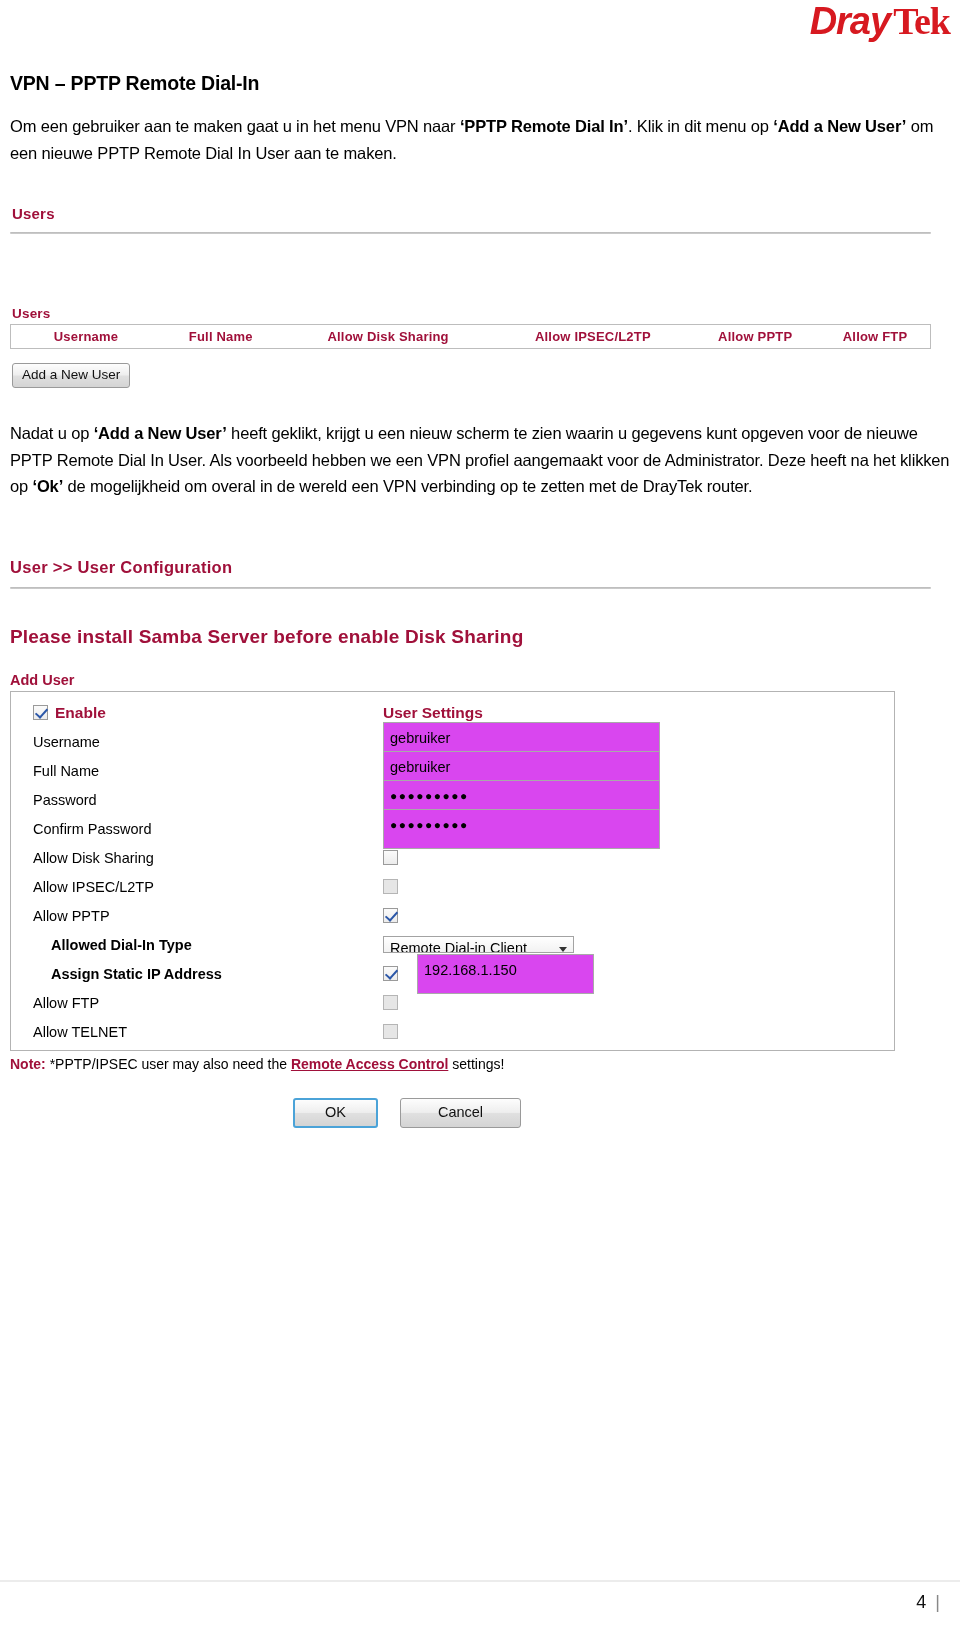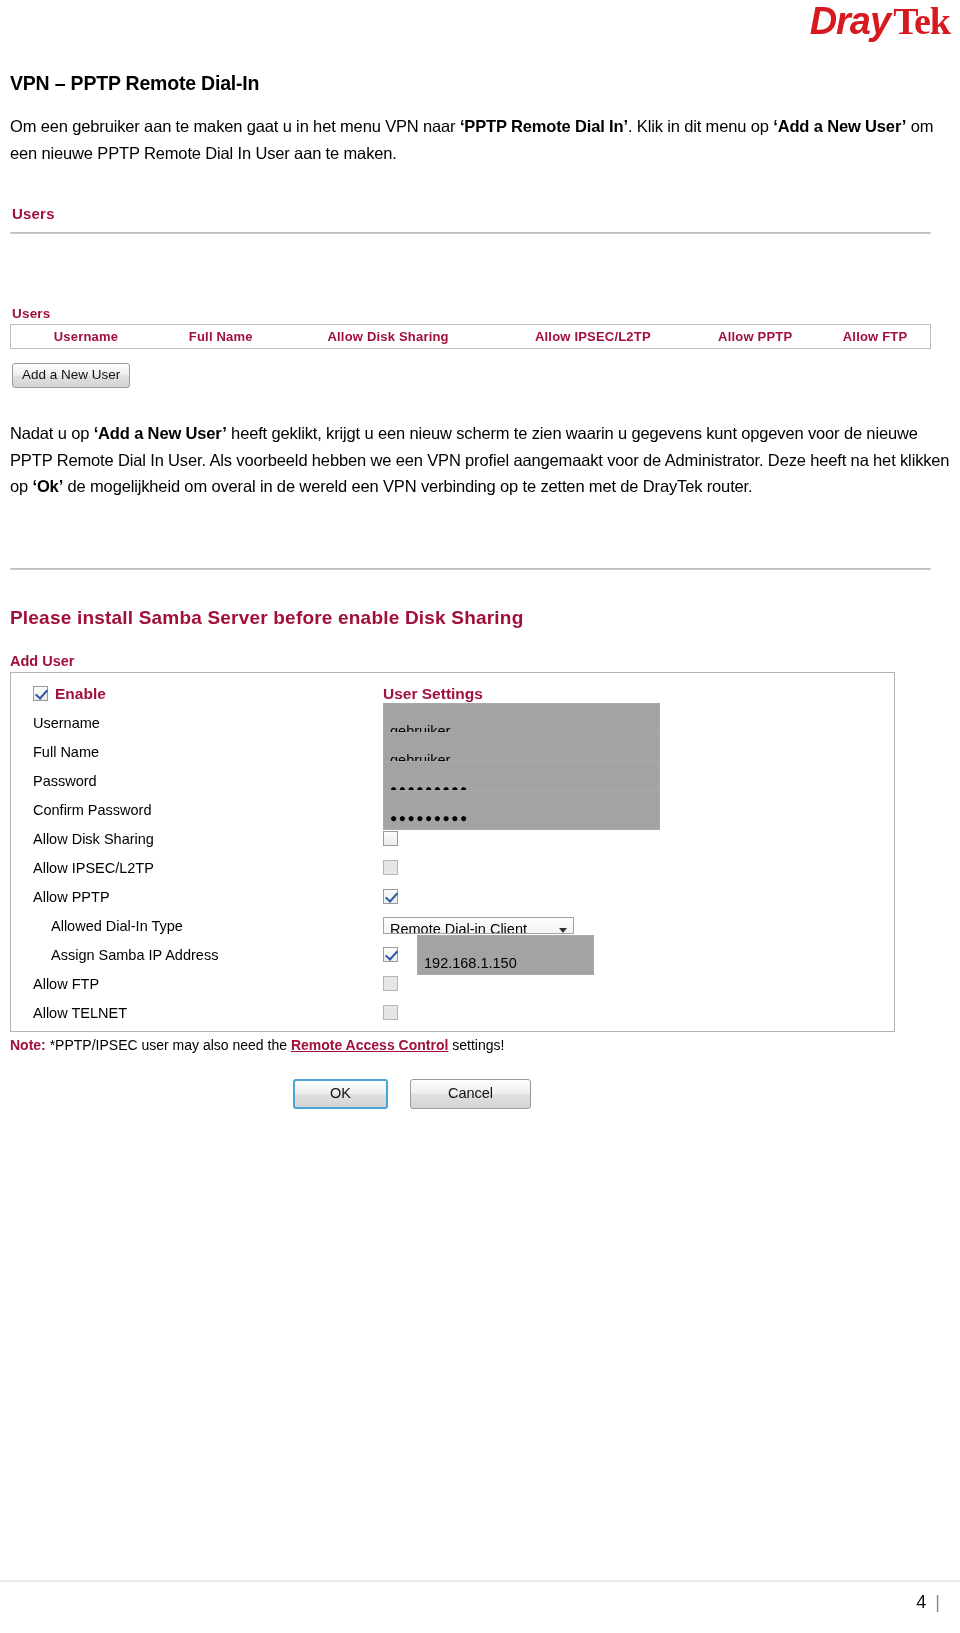--- a/index.html
+++ b/index.html
@@ -141,45 +141,45 @@
     align-items: center;
     height: 29px;
     padding-left: 22px;
   }
   .flabel {
     width: 350px;
     font-size: 14.5px;
     color: #000;
     white-space: nowrap;
   }
-  .flabel.indent1 { padding-left: 18px; }
+  .flabel.indent1 { padding-left: 18px; font-weight: bold; }
   .flabel.enable {
     color: #a0103a;
     font-weight: bold;
     font-size: 15.5px;
     display: flex;
     align-items: center;
     gap: 7px;
   }
   .fhead-right {
     color: #a0103a;
     font-weight: bold;
     font-size: 15.5px;
   }
 
   .fctrl { display: flex; align-items: center; }
 
   .txtbox {
     width: 277px;
     height: 40px;
     border: 1px solid #a9a9a9;
-    background: #a3a3a3;
+    background: #d946ef;
     font-size: 14.5px;
     line-height: 22px;
-    padding: 16px 6px;
+    padding: 4px 6px;
     color: #000;
     white-space: nowrap;
     overflow: hidden;
   }
   .txtbox.small { width: 177px; }
   .dots { font-size: 12px; letter-spacing: 1.5px; line-height: 22px; }
 
   .chk {
     width: 15px; height: 15px;
     border: 1px solid #9a9a9a;
@@ -234,21 +234,21 @@
   }
 
   .btn-row {
     margin-top: 26px;
     display: flex;
     gap: 22px;
     justify-content: flex-start;
     padding-left: 283px;
   }
   .btn-ok {
-    width: 95px;
+    width: 85px;
     padding: 4px 0 5px 0;
     font-size: 14.5px;
     border: 2px solid #4ba3d8;
   }
   .btn-cancel {
     width: 121px;
     padding: 5px 0 6px 0;
     font-size: 14.5px;
   }
 
@@ -305,20 +305,21 @@
   <div class="btn-3d" id="add-new-user-btn">Add a New User</div>
 </div>
 
 <div class="doc" style="position:absolute; top:420px;">
   <p class="para" style="margin-top:0;">
     <span>Nadat u op </span><b>‘Add a New User’</b><span> heeft geklikt, krijgt u een nieuw scherm te zien waarin u gegevens kunt opgeven voor de nieuwe PPTP Remote Dial In User. Als voorbeeld hebben we een VPN profiel aangemaakt voor de Administrator. Deze heeft na het klikken op </span><b>‘Ok’</b><span> de mogelijkheid om overal in de wereld een VPN verbinding op te zetten met de DrayTek router.</span>
   </p>
 </div>
 
 <div id="cfg-shot" class="ui-block">
+  <div class="ui-heading cfg-title">User &gt;&gt; User Configuration</div>
   <div class="ui-rule rule2"></div>
 
   <div class="samba">Please install Samba Server before enable Disk Sharing</div>
 
   <div class="add-user-label">Add User</div>
 
   <div class="form-panel">
 
     <div class="frow">
       <div class="flabel enable">
@@ -389,21 +390,21 @@
       <div class="flabel indent1">Allowed Dial-In Type</div>
       <div class="fctrl">
         <div class="selectbox">
           <span>Remote Dial-in Client</span>
           <span class="caret"></span>
         </div>
       </div>
     </div>
 
     <div class="frow">
-      <div class="flabel indent1">Assign Samba IP Address</div>
+      <div class="flabel indent1">Assign Static IP Address</div>
       <div class="fctrl">
         <span class="chk-slot">
             <span class="chk checked"></span>
           </span>
         <div class="txtbox small">192.168.1.150</div>
       </div>
     </div>
 
     <div class="frow">
       <div class="flabel">Allow FTP</div>

